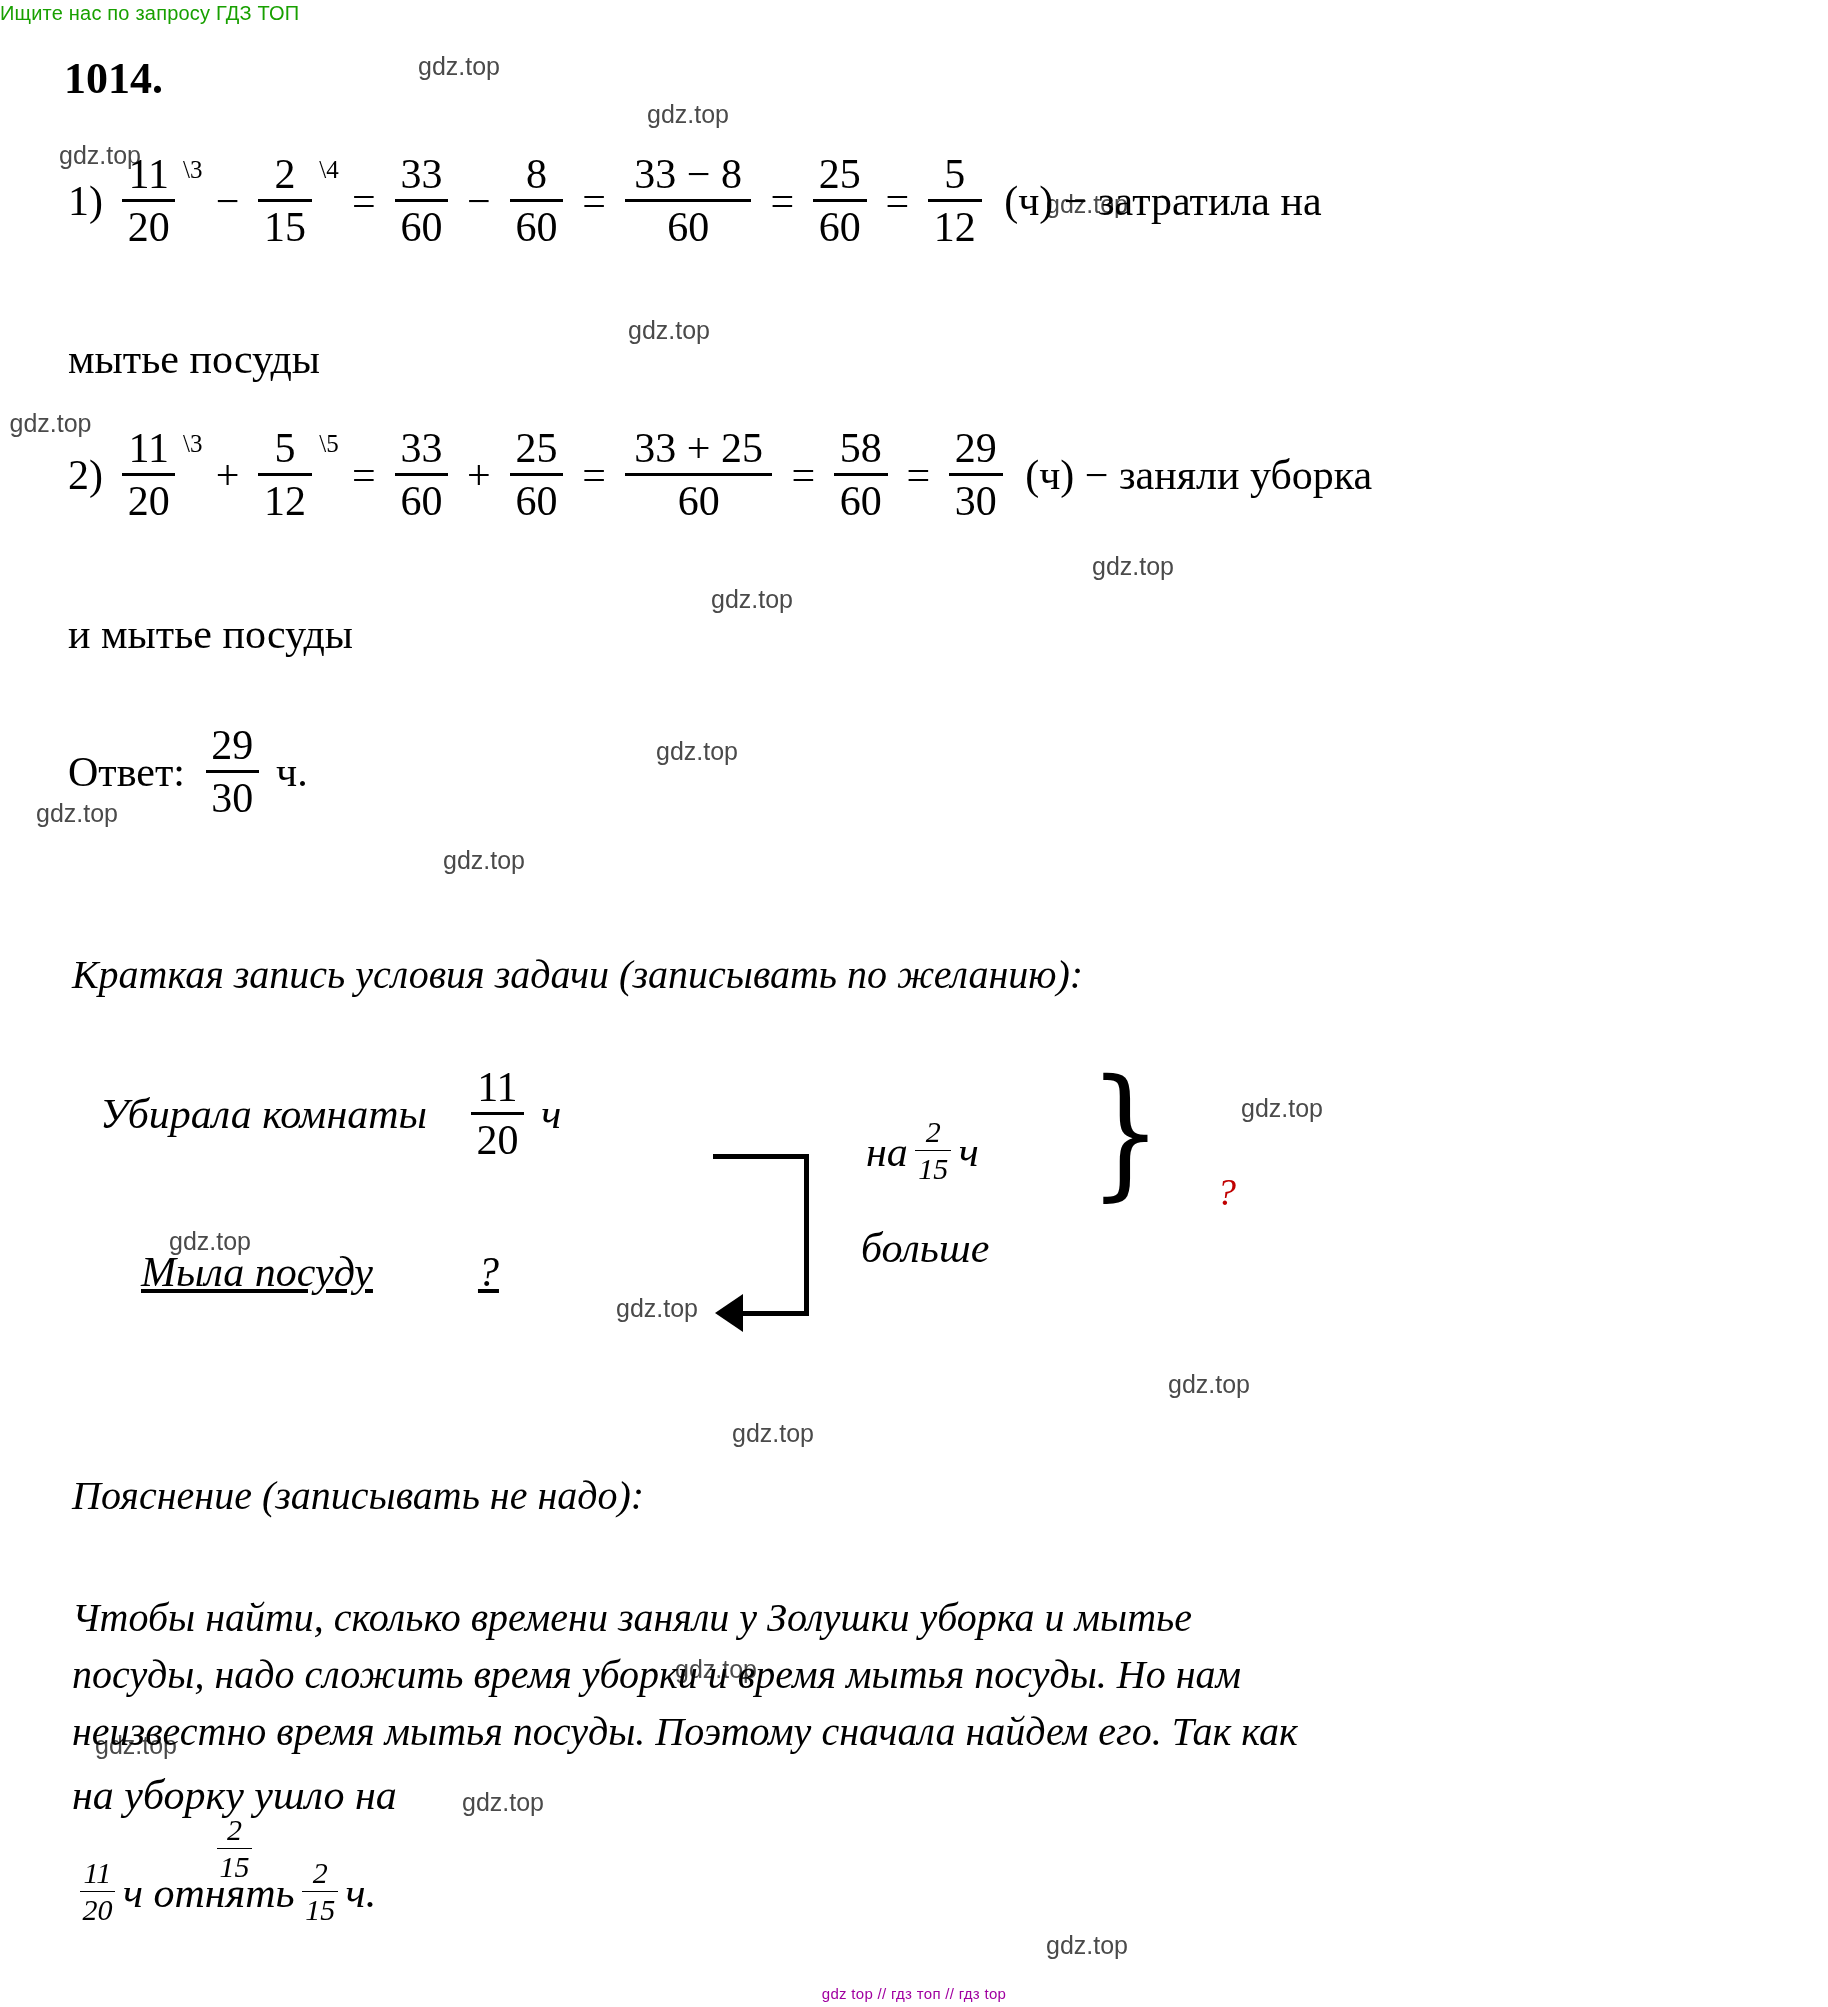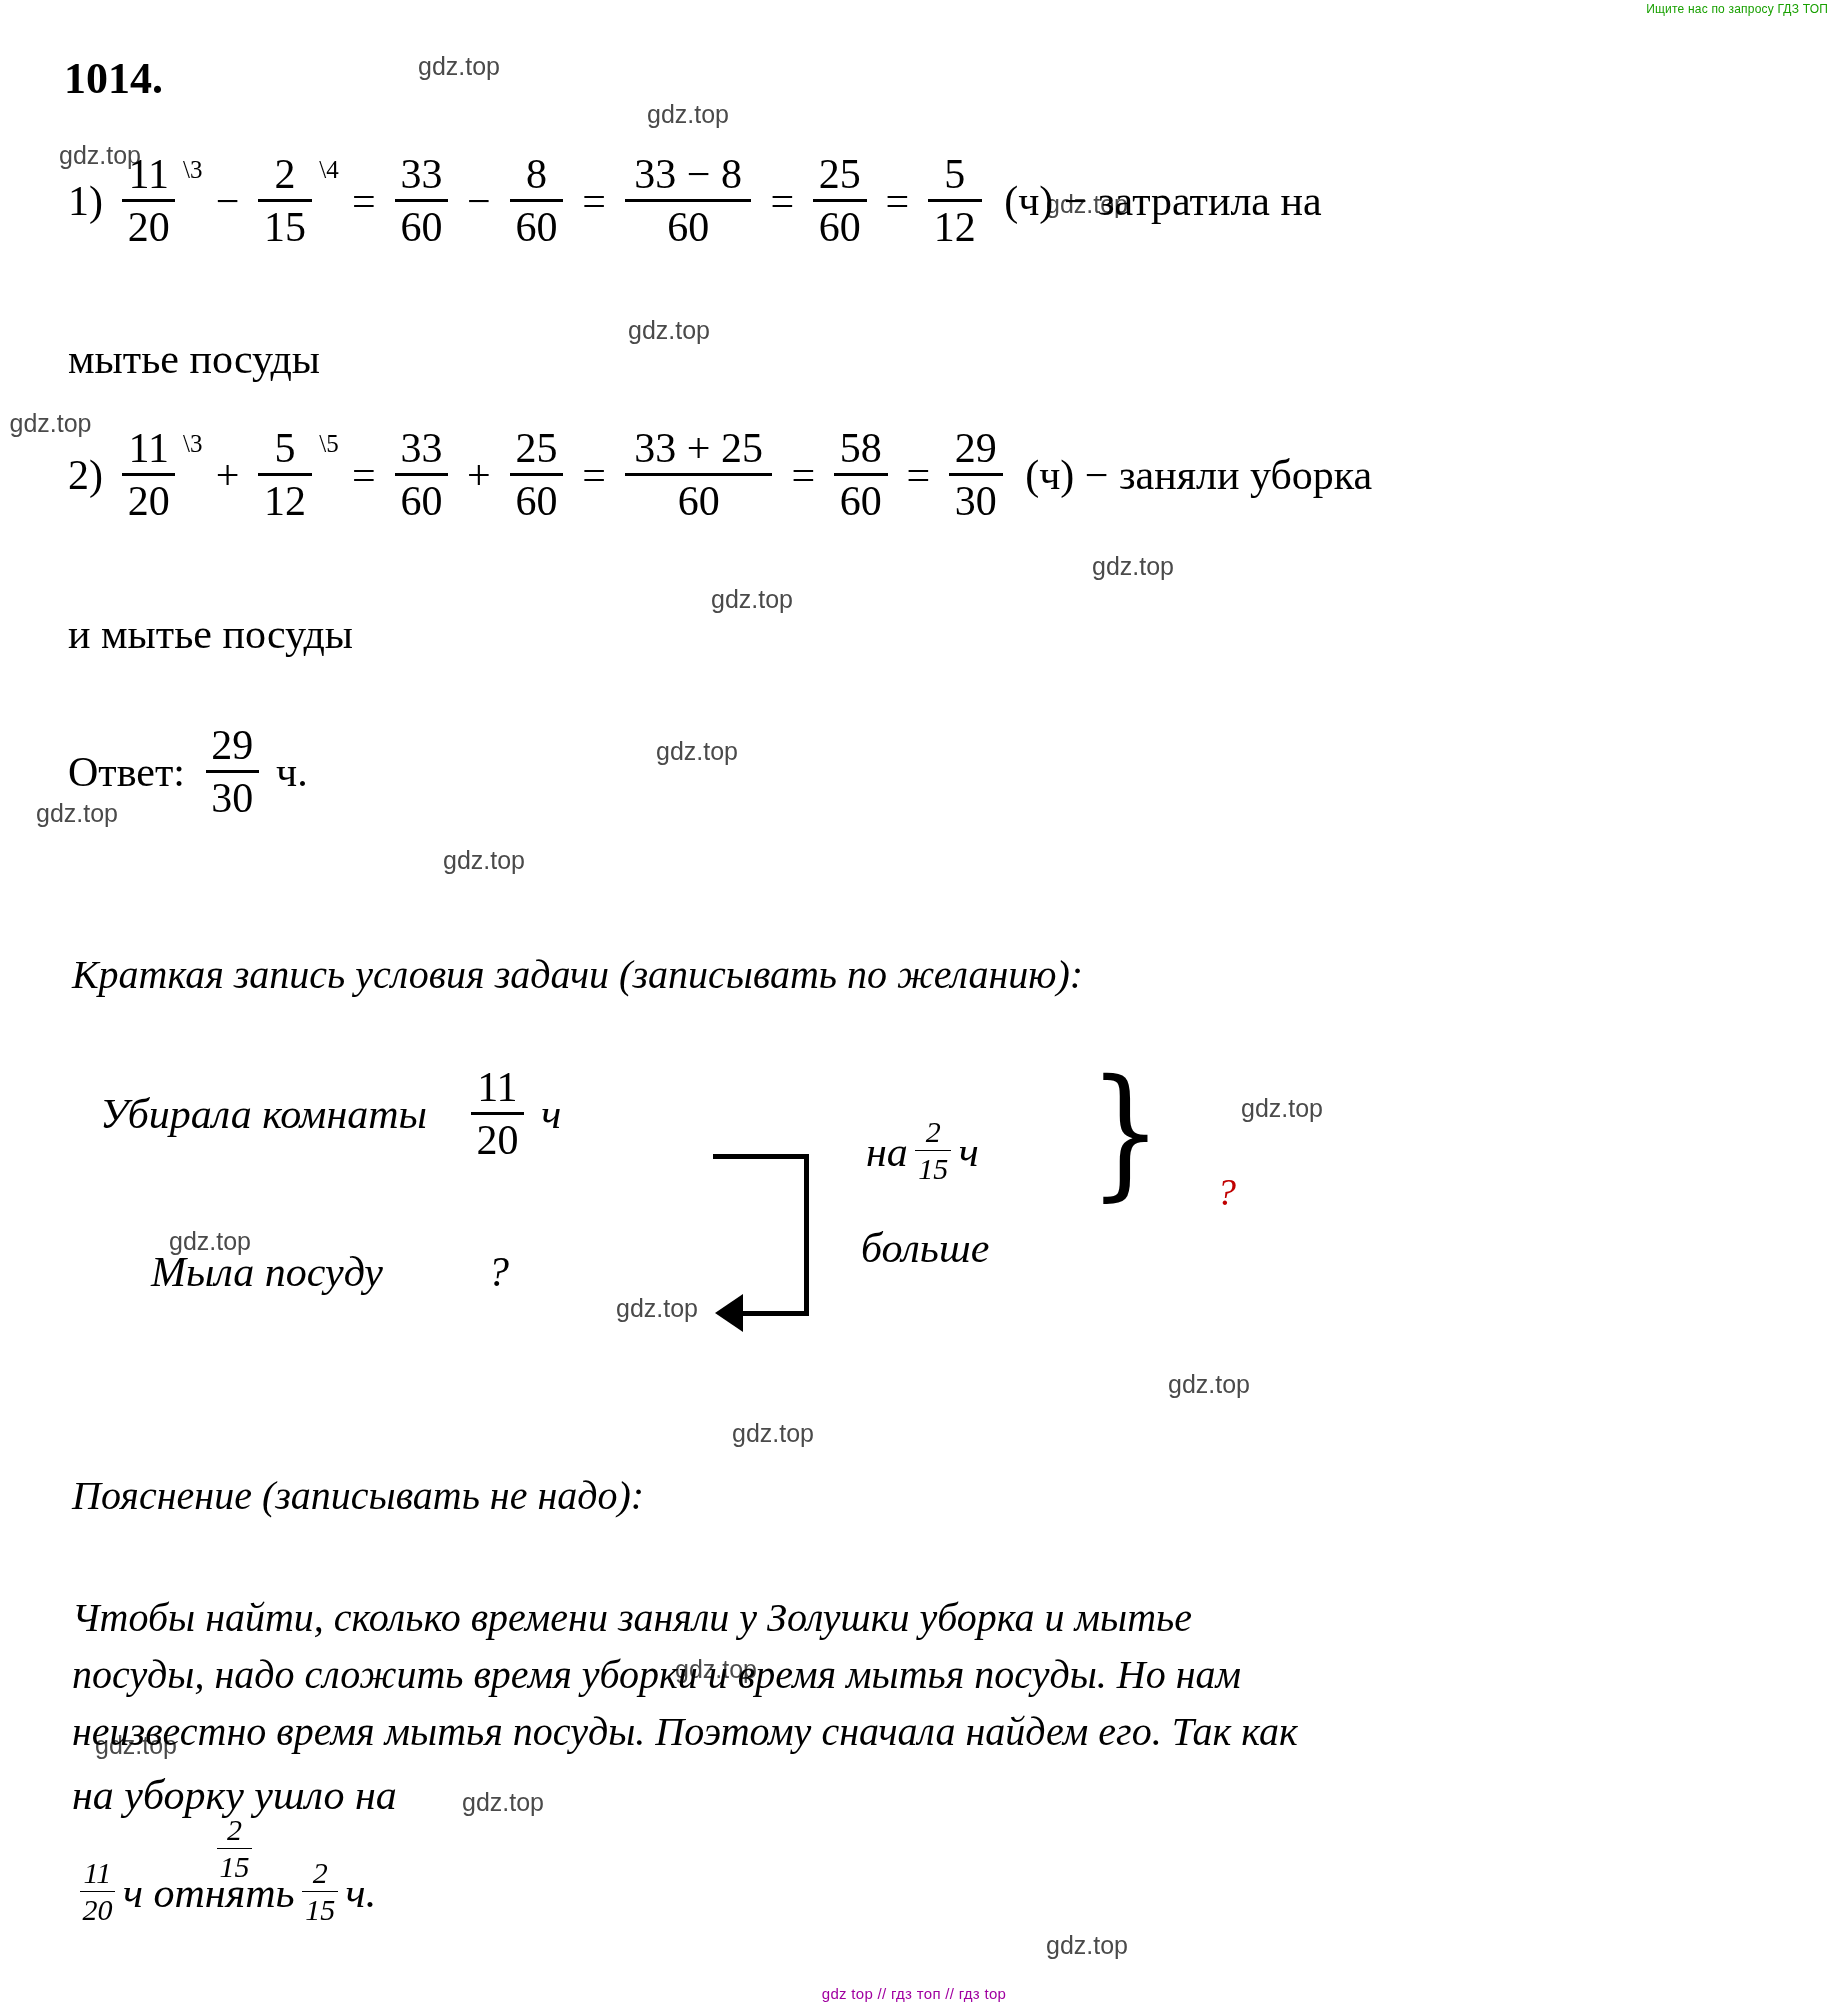--- a/index.html
+++ b/index.html
@@ -24,23 +24,23 @@
     color: #2b2b2b;
     white-space: nowrap;
     opacity: 0.85;
     pointer-events: none;
   }
   .top-banner {
     position: absolute;
     top: 1.9px;
     left: 0;
     width: 100%;
-    text-align: right;
+    text-align: left;
     font-family: "Liberation Sans", sans-serif;
-    font-size: 12px;
+    font-size: 20px;
     color: #18a000;
     letter-spacing: 0.2px;
   }
   .bottom-banner {
     position: absolute;
     bottom: 5.7px;
     left: 0;
     width: 100%;
     text-align: center;
     font-family: "Liberation Sans", sans-serif;
@@ -313,21 +313,21 @@
   <span style="width:38px;"></span>
   <span class="frac">
     <span class="num">11</span>
     <span class="bar"></span>
     <span class="den">20</span>
   </span>
   <span style="width:11.4px;"></span>
   <span class="txt txt-it">ч</span>
 </div>
 
-<div class="row" style="left:151px; top:1251px;">
+<div class="row" style="left:141px; top:1251px;text-decoration:underline;">
   <span class="txt txt-it">Мыла посуду</span>
   <span style="width:105px;"></span>
   <span class="txt txt-it">?</span>
 </div>
 
 <div class="scheme-line" style="left:713px; top:1154px; width:95px; height:4.8px;"></div>
 <div class="scheme-line" style="left:804px; top:1154px; width:4.8px; height:162px;"></div>
 <div class="scheme-line" style="left:737px; top:1311px; width:71px; height:4.8px;"></div>
 <div style="position:absolute; left:715px; top:1294px; width:0; height:0; border-top:19px solid transparent; border-bottom:19px solid transparent; border-right:28.5px solid #000;"></div>
 

